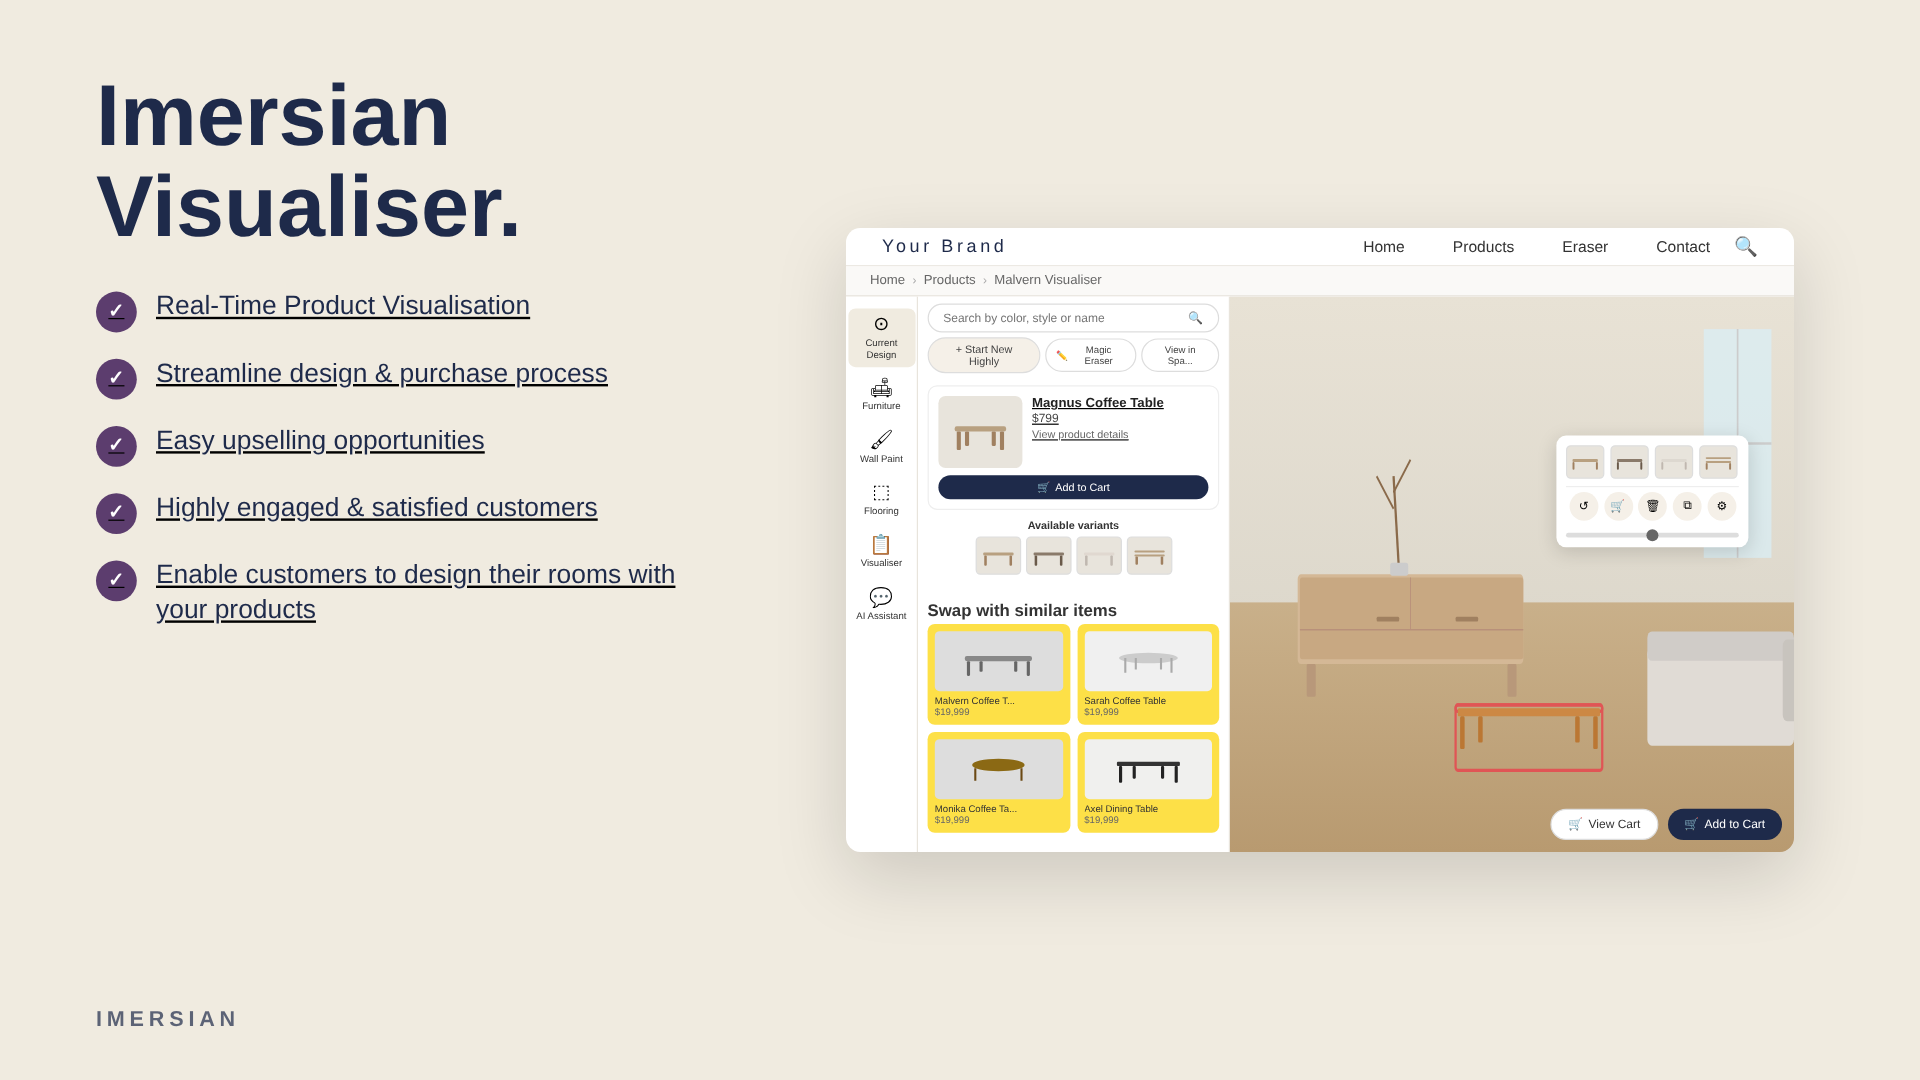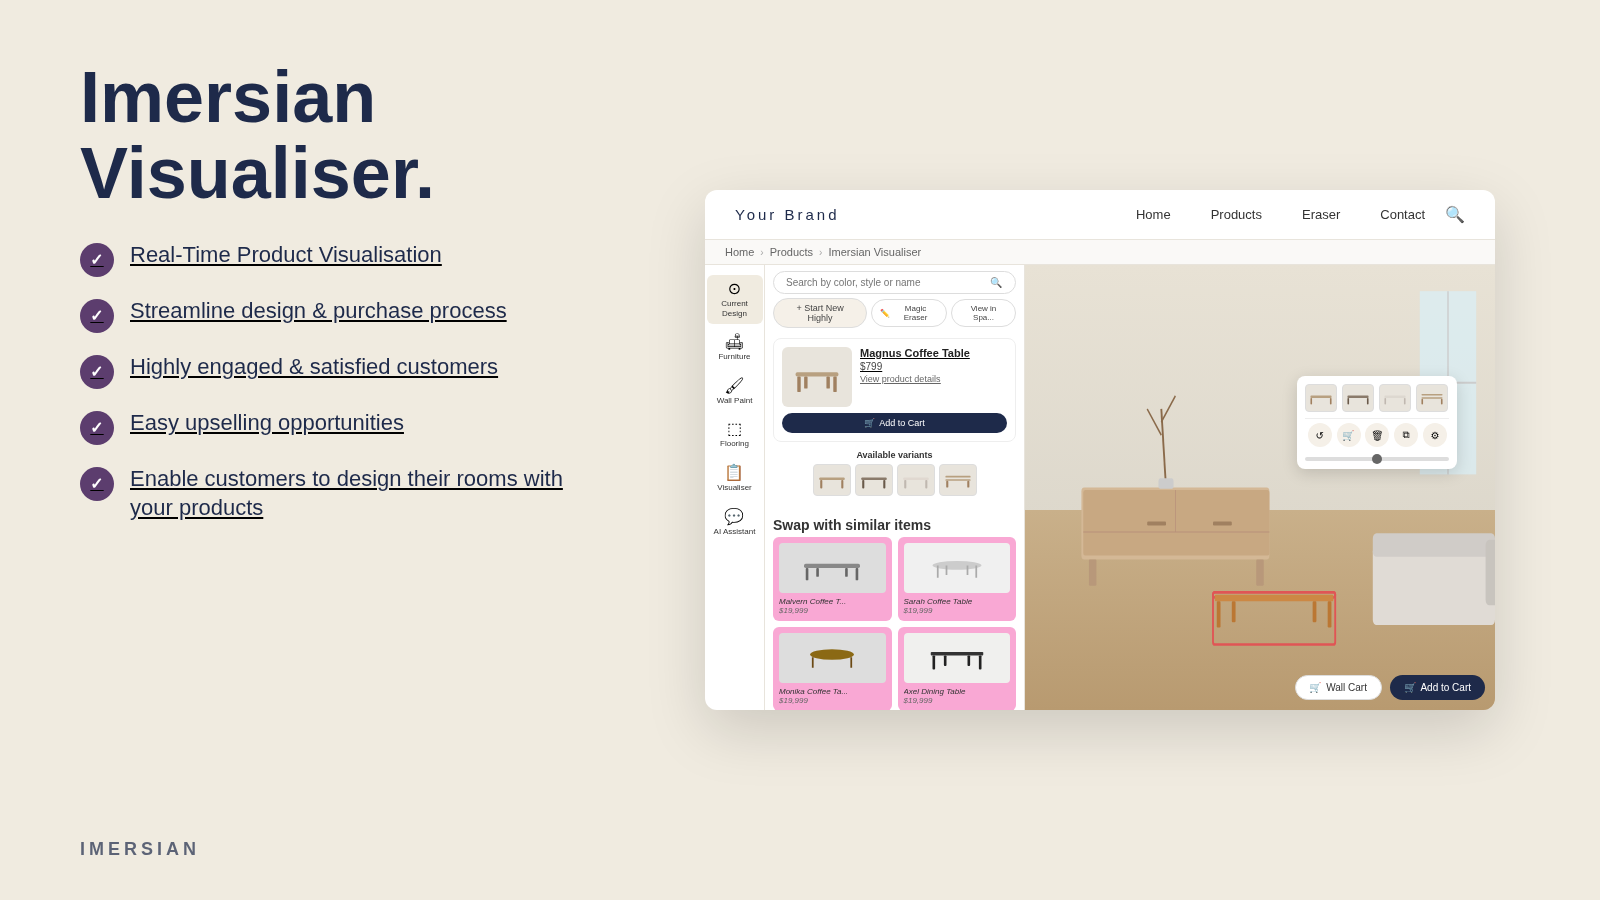--- a/index.html
+++ b/index.html
@@ -99,21 +99,21 @@
       overflow: hidden;
       display: flex;
       flex-direction: column;
     }
 
     
     .nav-bar {
       display: flex;
       align-items: center;
       padding: 0 30px;
-      height: 50px;
+      height: 32px;
       border-bottom: 1px solid #e8e4dc;
       flex-shrink: 0;
     }
 
     .brand-name {
       font-size: 15px;
       letter-spacing: 3px;
       color: #1e2a4a;
       font-family: 'Arial', sans-serif;
       font-weight: 400;
@@ -411,25 +411,24 @@
     }
 
     
     .product-grid {
       display: grid;
       grid-template-columns: 1fr 1fr;
       gap: 6px;
     }
 
     .product-grid-item {
-      background: #f9a8d4;
+      background: #fde047;
       border-radius: 6px;
       padding: 6px;
       cursor: pointer;
-      font-style: italic;
     }
 
     .product-grid-item .p-name {
       font-size: 8px;
       color: #333;
       font-family: 'Arial', sans-serif;
       white-space: nowrap;
       overflow: hidden;
       text-overflow: ellipsis;
     }
@@ -604,25 +603,25 @@
       <li>
         <div class="check-icon"></div>
         <span>Real-Time Product Visualisation</span>
       </li>
       <li>
         <div class="check-icon"></div>
         <span>Streamline design &amp; purchase process</span>
       </li>
       <li>
         <div class="check-icon"></div>
-        <span>Highly engaged &amp; satisfied customers</span>
+        <span>Easy upselling opportunities</span>
       </li>
       <li>
         <div class="check-icon"></div>
-        <span>Easy upselling opportunities</span>
+        <span>Highly engaged &amp; satisfied customers</span>
       </li>
       <li>
         <div class="check-icon"></div>
         <span>Enable customers to design their rooms with your products</span>
       </li>
     </ul>
   </div>
 
   <div class="bottom-logo">IMERSIAN</div>
 </div>
@@ -639,21 +638,21 @@
         <a class="nav-link">Contact</a>
       </div>
       <span class="nav-search">🔍</span>
     </div>
 
     <div class="breadcrumb">
       <span>Home</span>
       <span class="sep">›</span>
       <span>Products</span>
       <span class="sep">›</span>
-      <span>Imersian Visualiser</span>
+      <span>Malvern Visualiser</span>
     </div>
 
     <div class="main-content">
 
       <div class="sidebar-icons">
         <div class="sidebar-icon-item active">
           <span class="icon-glyph">⊙</span>
           <span class="icon-label">Current Design</span>
         </div>
         <div class="sidebar-icon-item">
@@ -900,21 +899,21 @@
             <button class="popup-action-btn">⚙</button>
           </div>
           <div class="popup-slider">
             <div class="popup-slider-thumb"></div>
           </div>
         </div>
 
         <div class="bottom-action-bar">
           <button class="btn-view-cart">
             <span>🛒</span>
-            <span>Wall Cart</span>
+            <span>View Cart</span>
           </button>
           <button class="btn-add-cart-room">
             <span>🛒</span>
             <span>Add to Cart</span>
           </button>
         </div>
       </div>
 
     </div>
   </div>

